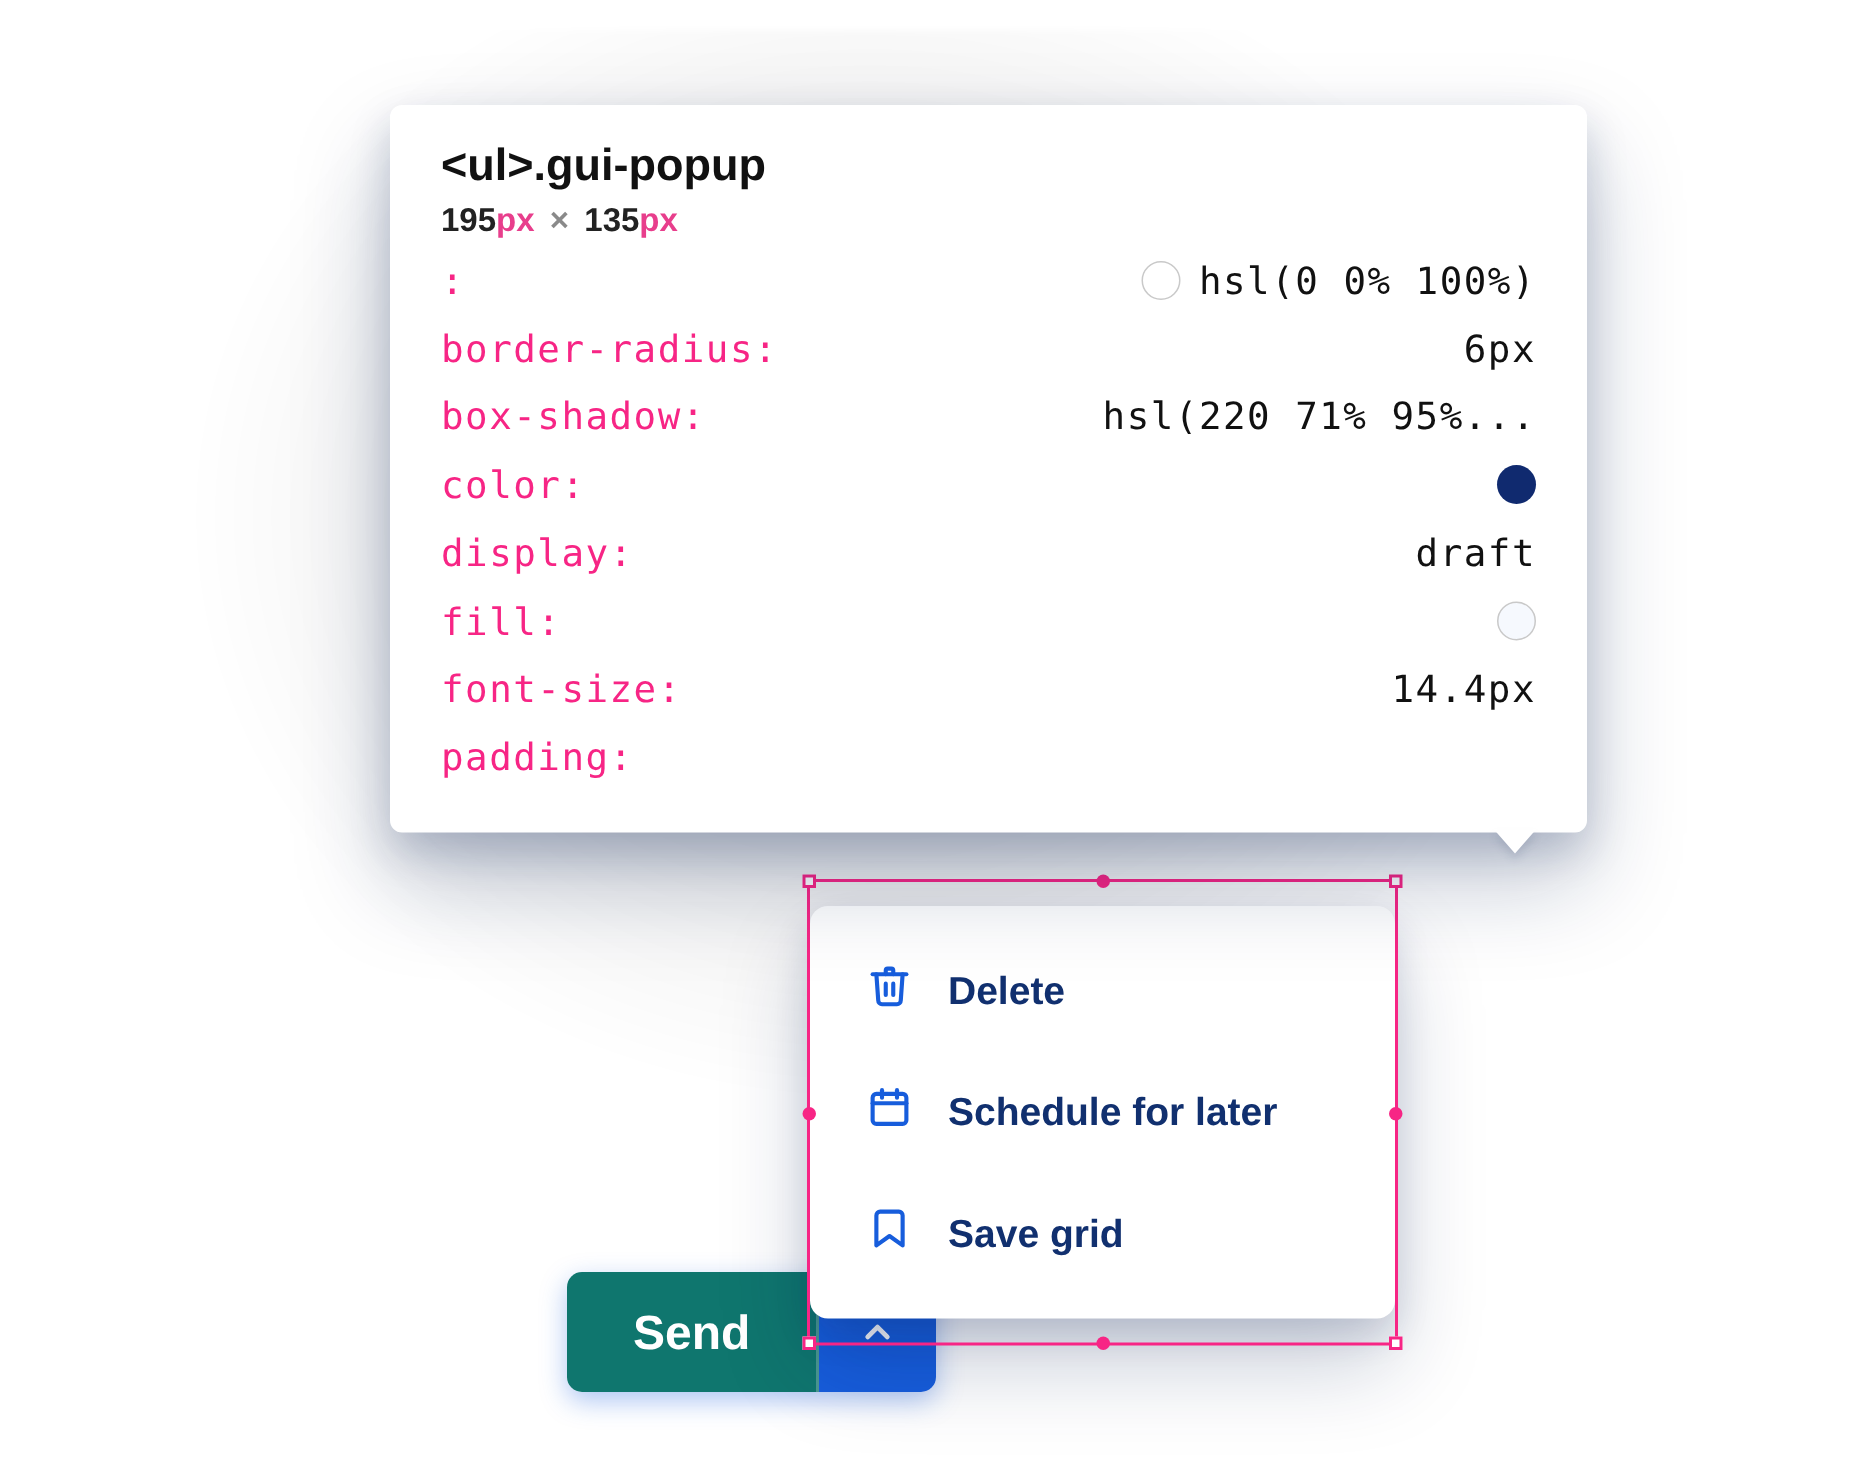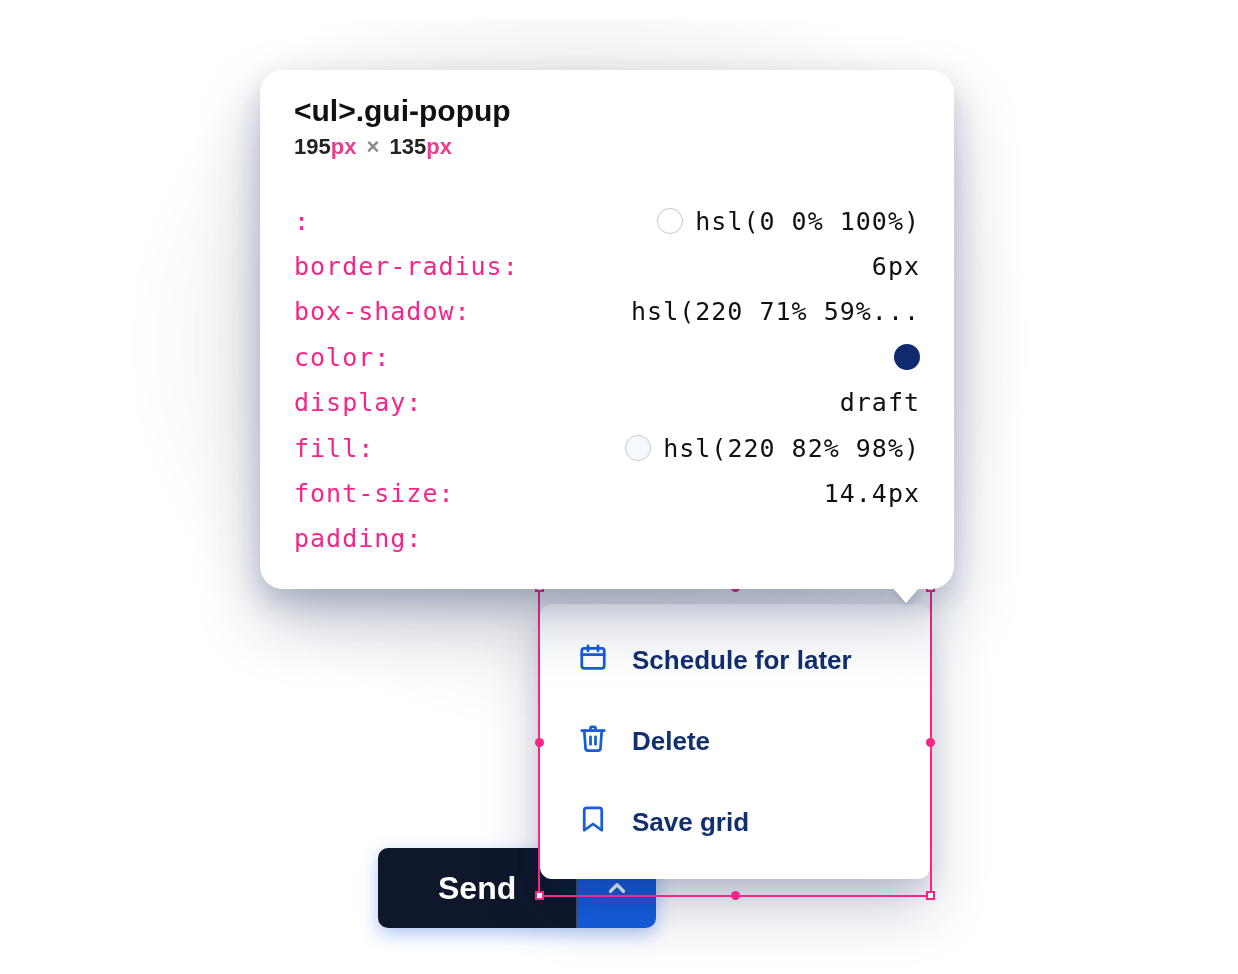--- a/index.html
+++ b/index.html
@@ -27,28 +27,28 @@
     position: absolute;
     left: 378px; top: 848px;
     display: flex;
     height: 80px;
     border-radius: 10px;
     overflow: hidden;
     box-shadow: 0 6px 18px rgba(23,93,220,0.35);
     z-index: 2;
   }
   .send-main {
-    background: #0f172a;
+    background: #0f766e;
     color: #fff;
     font-size: 32px;
     font-weight: 600;
     display: flex;
     align-items: center;
     justify-content: center;
-    padding: 0 60px;
+    padding: 0 44px;
     border-right: 2px solid rgba(255,255,255,0.25);
   }
   .send-chevron {
     background: #175ddc;
     width: 78px;
     display: flex;
     align-items: center;
     justify-content: center;
   }
 
@@ -103,23 +103,23 @@
     color: #11306f;
     font-size: 26px;
     font-weight: 600;
   }
   .popup-item svg { flex-shrink: 0; }
 
   
   .tooltip {
     position: absolute;
     left: 260px; top: 70px;
-    width: 694px;
+    width: 798px;
     background: #fff;
-    border-radius: 23px;
+    border-radius: 8px;
     box-shadow: 0 32px 64px rgba(11,34,82,0.25), 0 12px 28px rgba(11,34,82,0.18);
     padding: 24px 34px 28px 34px;
     z-index: 5;
   }
   .tt-tail {
     position: absolute;
     right: 34px; bottom: -14px;
     width: 0; height: 0;
     border-left: 14px solid transparent;
     border-right: 14px solid transparent;
@@ -130,21 +130,21 @@
     font-size: 30px;
     font-weight: 700;
     color: #111;
     margin-bottom: 6px;
   }
   .tt-title .tag { font-weight: 800; }
   .tt-dims {
     font-size: 22px;
     font-weight: 600;
     color: #222;
-    margin-bottom: 38px;
+    margin-bottom: 4px;
   }
   .tt-dims .px { color: #e83e8c; font-weight: 600; }
   .tt-dims .mul { color: #8a8a8a; padding: 0 4px; }
 
   .tt-row {
     display: flex;
     align-items: center;
     font-family: ui-monospace, "SF Mono", Menlo, Consolas, monospace;
     font-size: 25px;
     line-height: 1.0;
@@ -185,38 +185,38 @@
   </div>
   <div class="send-chevron">
     <svg width="26" height="26" viewBox="0 0 24 24" fill="none" stroke="#fff" stroke-width="3" stroke-linecap="round" stroke-linejoin="round">
         <polyline points="6 15 12 9 18 15"></polyline>
       </svg>
   </div>
 </div>
 
 <div class="popup-wrap">
   <ul class="popup" id="popup">
-      <li class="popup-item">
-        <span><svg width="30" height="30" viewBox="0 0 24 24" fill="none" stroke="#175ddc" stroke-width="2.2" stroke-linecap="round" stroke-linejoin="round">
-            <rect x="3" y="5" width="18" height="16" rx="2"></rect>
-            <line x1="3" y1="10" x2="21" y2="10"></line>
-            <line x1="8" y1="3" x2="8" y2="7"></line>
-            <line x1="16" y1="3" x2="16" y2="7"></line>
-          </svg></span>
-        <span>Schedule for later</span>
-      </li>
       <li class="popup-item">
         <span><svg width="30" height="30" viewBox="0 0 24 24" fill="none" stroke="#175ddc" stroke-width="2.2" stroke-linecap="round" stroke-linejoin="round">
             <polyline points="3 6 5 6 21 6"></polyline>
             <path d="M19 6l-1 14a2 2 0 0 1-2 2H8a2 2 0 0 1-2-2L5 6"></path>
             <path d="M10 6V4a1 1 0 0 1 1-1h2a1 1 0 0 1 1 1v2"></path>
             <line x1="10" y1="11" x2="10" y2="17"></line>
             <line x1="14" y1="11" x2="14" y2="17"></line>
           </svg></span>
         <span>Delete</span>
+      </li>
+      <li class="popup-item">
+        <span><svg width="30" height="30" viewBox="0 0 24 24" fill="none" stroke="#175ddc" stroke-width="2.2" stroke-linecap="round" stroke-linejoin="round">
+            <rect x="3" y="5" width="18" height="16" rx="2"></rect>
+            <line x1="3" y1="10" x2="21" y2="10"></line>
+            <line x1="8" y1="3" x2="8" y2="7"></line>
+            <line x1="16" y1="3" x2="16" y2="7"></line>
+          </svg></span>
+        <span>Schedule for later</span>
       </li>
       <li class="popup-item">
         <span><svg width="30" height="30" viewBox="0 0 24 24" fill="none" stroke="#175ddc" stroke-width="2.2" stroke-linecap="round" stroke-linejoin="round">
             <path d="M19 21l-7-5-7 5V5a2 2 0 0 1 2-2h10a2 2 0 0 1 2 2z"></path>
           </svg></span>
         <span>Save grid</span>
       </li>
     </ul>
   <div class="popup-select">
     <div class="sel-handle sh-tl"></div>
@@ -248,39 +248,39 @@
       <div class="tt-row">
         <span class="tt-prop">border-radius</span>
         <span class="tt-colon">:</span>
         <span class="tt-spacer"></span>
         <span class="tt-val"><span>6px</span></span>
       </div>
       <div class="tt-row">
         <span class="tt-prop">box-shadow</span>
         <span class="tt-colon">:</span>
         <span class="tt-spacer"></span>
-        <span class="tt-val"><span>hsl(220 71% 59%...</span></span>
+        <span class="tt-val"><span>hsl(220 71% 95%...</span></span>
       </div>
       <div class="tt-row">
         <span class="tt-prop">color</span>
         <span class="tt-colon">:</span>
         <span class="tt-spacer"></span>
         <span class="tt-val"><span class="swatch filled" style="background: rgb(16, 42, 111);"></span></span>
       </div>
       <div class="tt-row">
         <span class="tt-prop">display</span>
         <span class="tt-colon">:</span>
         <span class="tt-spacer"></span>
         <span class="tt-val"><span>draft</span></span>
       </div>
       <div class="tt-row">
         <span class="tt-prop">fill</span>
         <span class="tt-colon">:</span>
         <span class="tt-spacer"></span>
-        <span class="tt-val"><span class="swatch" style="background: rgb(246, 249, 254);"></span><span>hsl(220 82% 98%)</span></span>
+        <span class="tt-val"><span class="swatch" style="background: rgb(246, 249, 254);"></span></span>
       </div>
       <div class="tt-row">
         <span class="tt-prop">font-size</span>
         <span class="tt-colon">:</span>
         <span class="tt-spacer"></span>
         <span class="tt-val"><span>14.4px</span></span>
       </div>
       <div class="tt-row">
         <span class="tt-prop">padding</span>
         <span class="tt-colon">:</span>

